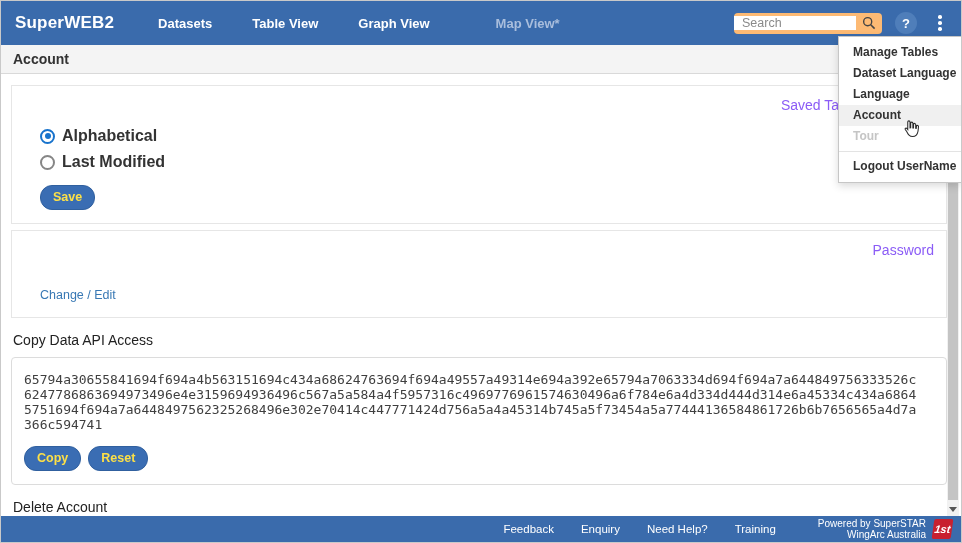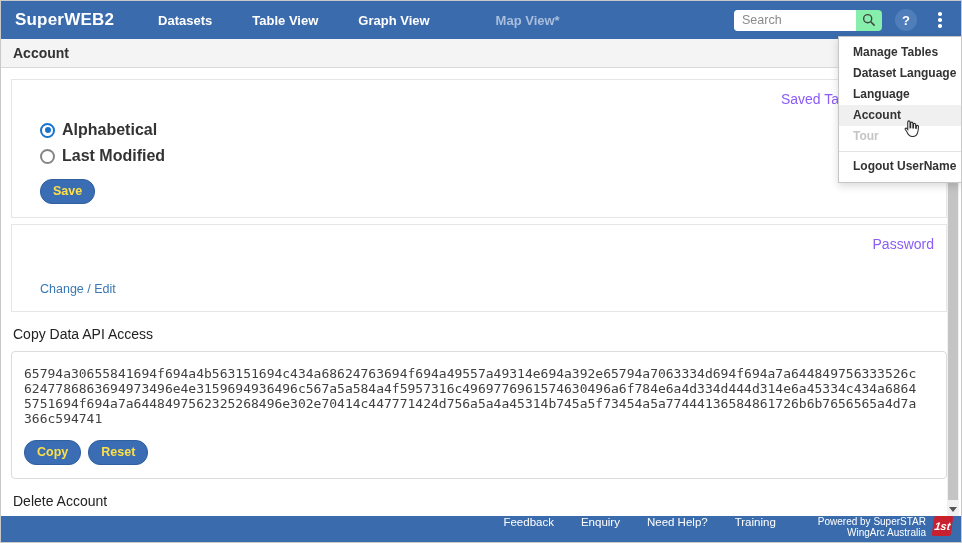--- a/index.html
+++ b/index.html
@@ -1,27 +1,27 @@
 <!DOCTYPE html>
 <html><head>
 <meta charset="utf-8">
 <style>
   * { margin:0; padding:0; box-sizing:border-box; }
   body { font-family:"Liberation Sans", sans-serif; background:#fff; }
   .page { position:relative; width:962px; height:543px; background:#fff; overflow:hidden;
           border:1px solid #c9c9c9; }
 
   
-  .navbar { position:relative; height:38px; background:#3a6bac; display:flex; align-items:center;
+  .navbar { position:relative; height:44px; background:#3a6bac; display:flex; align-items:center;
             padding:0 10px 0 14px; }
   .brand { color:#fff; font-size:17px; font-weight:bold; letter-spacing:.2px; margin-right:44px; }
   .nav-item { color:#fff; font-size:13px; font-weight:bold; margin-right:40px; cursor:pointer; }
   .nav-item.muted { color:#a9bedd;margin-left:26px; }
-  .search-box { margin-left:auto; width:148px; height:21px; background:#86efac; border-radius:4px;
-                display:flex; overflow:hidden; }
+  .search-box { margin-left:auto; width:148px; height:21px; background:#fdba74; border-radius:4px;
+                display:flex; align-items:center; overflow:hidden; }
   .search-box input { flex:1; border:none; outline:none; font-size:12.5px; padding:0 6px 0 8px;
                       color:#333; font-family:"Liberation Sans", sans-serif; min-width:0;}
   .search-box input::placeholder { color:#8a8a8a; opacity:1; }
   .search-icon-btn { width:26px; height:21px; display:flex; align-items:center; justify-content:center;
                      cursor:pointer; }
   .help-btn { width:22px; height:22px; border-radius:50%; background:#4f7eba; color:#fff;
               font-size:13px; font-weight:bold; display:flex; align-items:center; justify-content:center;
               margin-left:13px; cursor:pointer; }
   .kebab { width:22px; height:22px; margin-left:12px; display:flex; flex-direction:column;
            align-items:center; justify-content:center; gap:2.5px; cursor:pointer; }
@@ -52,21 +52,21 @@
   .link { font-size:12.5px; color:#3878b4; margin:12px 0 2px 16px; display:inline-block; cursor:pointer; }
   .flush-title { font-size:14px; color:#222; margin:14px 0 9px 12px; font-weight:normal; }
   .api-box { margin:0 14px 0 10px; border:1px solid #dcdcdc; border-radius:4px; padding:14px 12px 13px; }
   .api-key { font-family:"DejaVu Sans Mono", monospace; font-size:13px; line-height:15px; color:#3f3f3f; }
   .api-key div { white-space:pre; }
   .api-buttons { margin-top:14px; display:flex; gap:7px; }
   .delete-btn { margin:16px 0 0 10px; }
 
   
   .footer { position:absolute; left:0; right:0; bottom:0; height:26px; background:#3a6bac;
-            display:flex; align-items:flex-start; padding:0 4px 0 12px; }
+            display:flex; align-items:center; padding:0 4px 0 12px; }
   .footer-links { margin-left:auto; display:flex; gap:27px; }
   .footer-link { color:#fff; font-size:11.5px; cursor:pointer; }
   .powered { margin-left:42px; text-align:right; color:#fff; font-size:10px; line-height:11px; }
   .logo-1st { margin:0 5px 0 7px; width:19px; height:20px; background:#c8202f; color:#fff;
               font-style:italic; font-weight:bold; font-size:11px; display:flex; align-items:center;
               justify-content:center; transform:skewX(-8deg); border-radius:2px; }
 
   
   .scrollbar { position:absolute; top:63px; right:2px; width:12px; bottom:26px; background:#f1f1f1; z-index:5; }
   .sb-thumb { position:absolute; left:1px; right:1px; top:15px; bottom:16px; background:#c4c4c4; cursor:pointer; }

